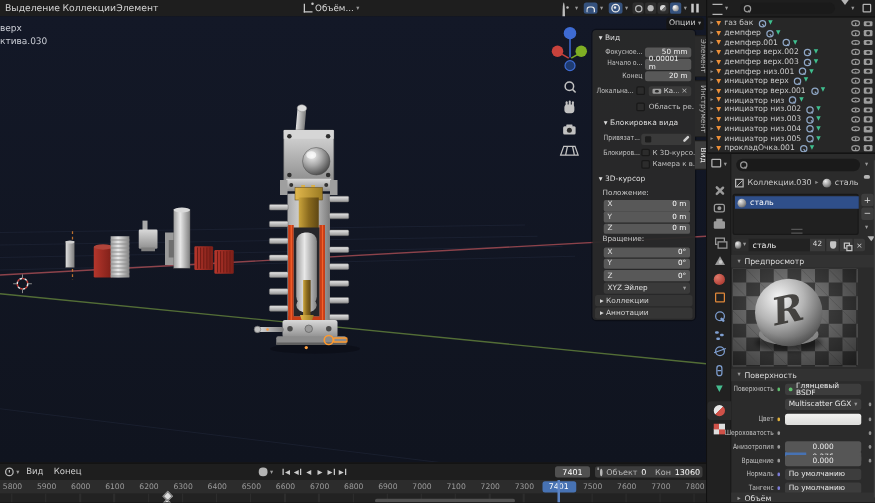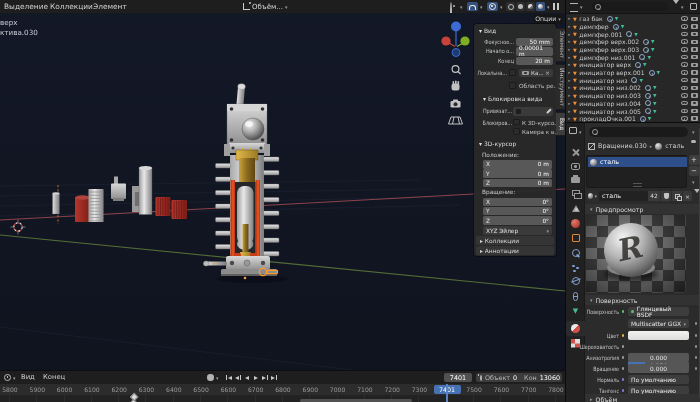--- a/index.html
+++ b/index.html
@@ -713,21 +713,21 @@
           </div>
         </div>
       
       <div class="srch" style="left:23px;top:4px;width:99px;height:10px">
         <span class="lens"></span>
       </div>
       <span class="car abs" style="left:126px;top:6px">▾</span>
       
       <div class="abs" style="left:22px;top:19px;display:flex;align-items:center;gap:3px;font-size:6.4px;color:#cccccc">
         <span class="ic-meshsq"></span>
-        <span>Вращение.030</span>
+        <span>Коллекции.030</span>
         <span style="color:#8a8a8a;font-size:5px">▸</span>
         <span class="ic-sph"></span>
         <span>сталь</span>
       </div>
       <span class="ic-pin abs" style="left:126px;top:19px"></span>
       
       <div class="abs" style="left:20px;top:32px;width:101px;height:33px;background:#202020;border:1px solid #181818;border-radius:2px;box-sizing:border-box">
         <div class="abs" style="left:1px;top:1px;width:97px;height:10px;background:#2f4f8a;display:flex;align-items:center;gap:3px;padding-left:2px;font-size:6.4px;color:#fff">
           <span class="ic-sph"></span>
           <span>сталь</span>

